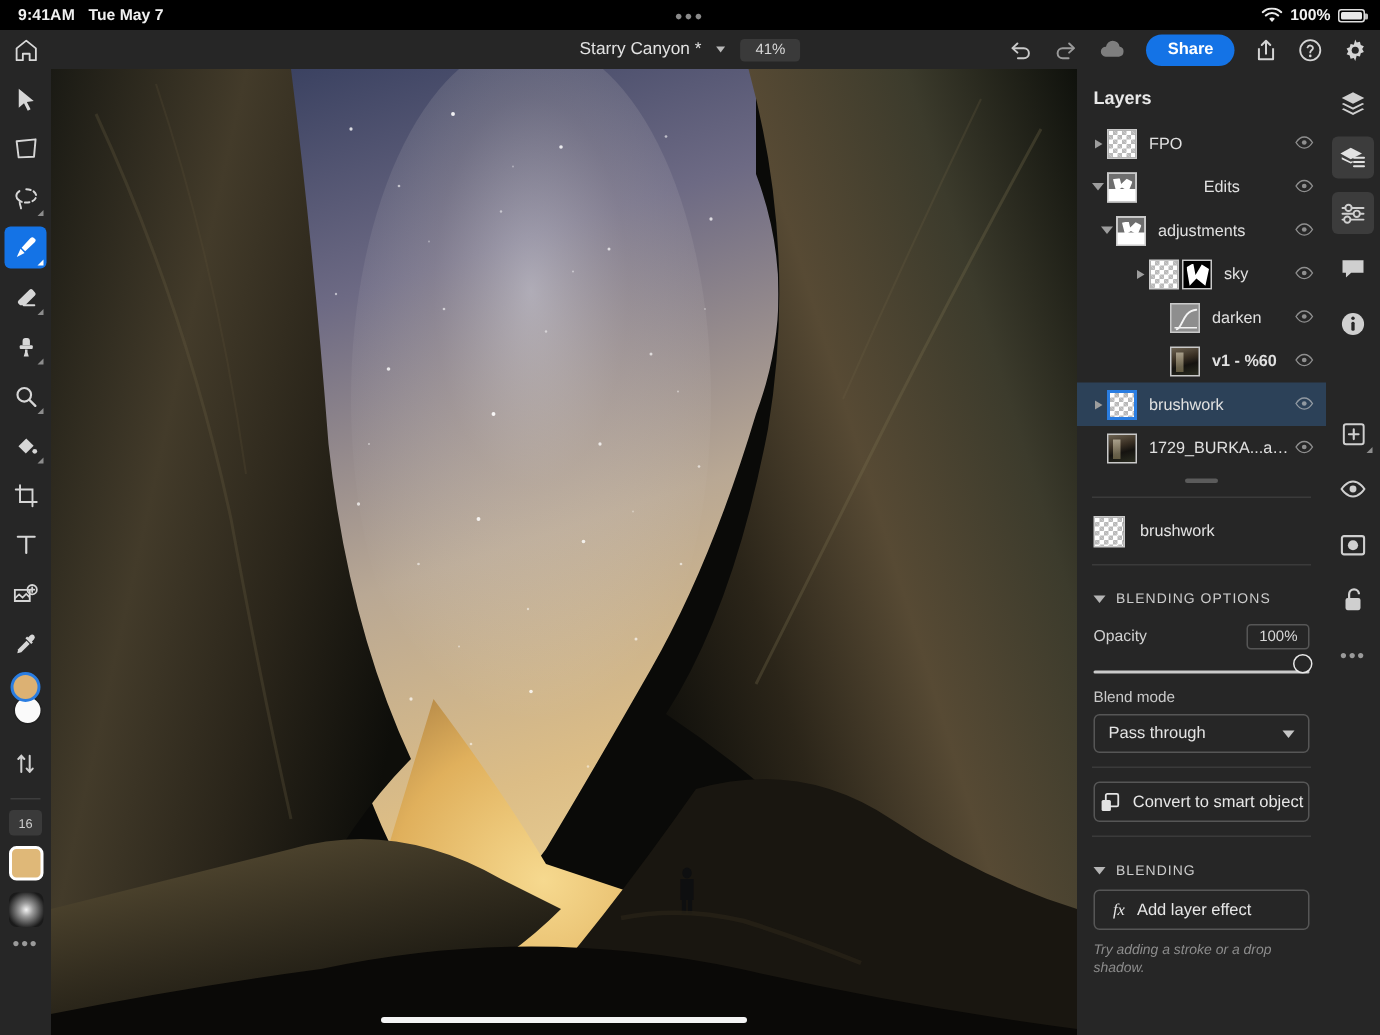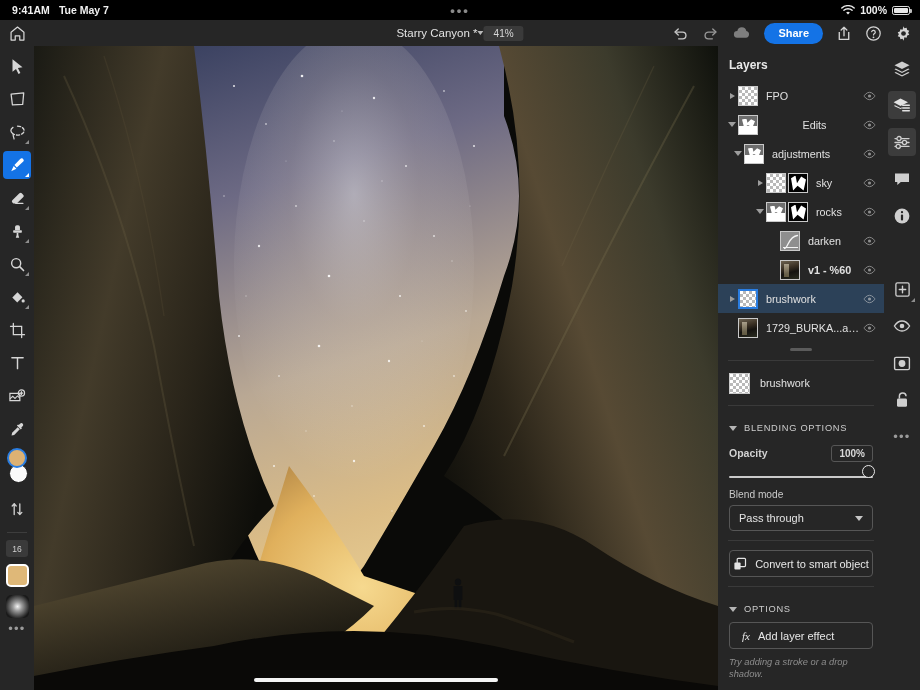--- a/index.html
+++ b/index.html
@@ -32,21 +32,21 @@
               background:#bdbdbd;border-radius:0 1px 1px 0;}
 
   
   .topbar {
     position:absolute; top:20px; left:0; width:920px; height:26px;
     background:#262626; display:flex; align-items:center;
   }
   .tb-home { margin-left:9px; display:flex; align-items:center; }
   .doc-center {
     position:absolute; left:50%; transform:translateX(-50%);
-    display:flex; align-items:center; 
+    display:flex; align-items:center; gap:10px;
   }
   .doc-title { font-size:11.5px; color:#e2e2e2; }
   .caret-sm { width:0;height:0;border-left:3.5px solid transparent;
               border-right:3.5px solid transparent;border-top:4px solid #b9b9b9; }
   .zoom-pill {
     background:#3a3a3a; border-radius:3px; padding:2px 10px;
     font-size:10px; color:#d8d8d8; min-width:40px; text-align:center;
   }
   .tb-right { position:absolute; right:8px; display:flex; align-items:center; gap:13px; }
   .share-btn {
@@ -173,21 +173,21 @@
   .prop-layer .th { width:21px;height:21px; }
   .prop-name { font-size:10.8px; color:#e2e2e2; margin-left:10px; }
 
   .sec-head {
     display:flex; align-items:center; gap:7px; padding:0 11px; height:26px; cursor:pointer;
   }
   .sec-head .chev { width:0;height:0;border-left:4px solid transparent;
     border-right:4px solid transparent;border-top:5px solid #b5b5b5; }
   .sec-label { font-size:9.3px; letter-spacing:.7px; color:#cdcdcd; }
 
-  .opac-row { display:flex; align-items:center; padding:0 11px; height:24px;font-weight:bold; }
+  .opac-row { display:flex; align-items:center; padding:0 11px; height:24px; }
   .opac-label { font-size:10.5px; color:#d2d2d2; }
   .opac-val {
     margin-left:auto; border:1px solid #565656; border-radius:3px;
     font-size:10px; color:#d8d8d8; padding:2px 7px; min-width:38px; text-align:center;
   }
   .slider-wrap { padding:5px 11px 0; position:relative; height:20px; }
   .slider-track { height:1.6px; background:#cacaca; border-radius:2px; margin-top:6px; }
   .slider-knob {
     position:absolute; right:9px; top:0px; width:13px; height:13px;
     border-radius:50%; border:1.6px solid #e8e8e8; background:#262626; cursor:pointer;
@@ -587,34 +587,20 @@
           <span class="thumbs">
             <span class="th"></span>
             <span class="th mask"></span>
           </span>
           <span class="layer-name">sky</span>
           <span class="eye"><svg width="13" height="10" viewBox="0 0 14 10">
               <path d="M7 1C3.6 1 1.1 5 1.1 5S3.6 9 7 9s5.9-4 5.9-4S10.4 1 7 1z" fill="none" stroke="#cfcfcf" stroke-width="1"></path>
               <circle cx="7" cy="5" r="1.7" fill="#cfcfcf"></circle>
             </svg></span>
         </div>
-        <div class="layer-row" style="padding-left: 36px;">
-          <span class="tri open">
-            <i></i>
-          </span>
-          <span class="thumbs">
-            <span class="th edits"></span>
-            <span class="th mask"></span>
-          </span>
-          <span class="layer-name">rocks</span>
-          <span class="eye"><svg width="13" height="10" viewBox="0 0 14 10">
-              <path d="M7 1C3.6 1 1.1 5 1.1 5S3.6 9 7 9s5.9-4 5.9-4S10.4 1 7 1z" fill="none" stroke="#cfcfcf" stroke-width="1"></path>
-              <circle cx="7" cy="5" r="1.7" fill="#cfcfcf"></circle>
-            </svg></span>
-        </div>
         <div class="layer-row" style="padding-left: 50px;">
           <span class="tri"></span>
           <span class="thumbs">
             <span class="th curve">
               <span><svg width="16" height="16" viewBox="0 0 16 16">
                   <path d="M1.5 14.5C5 14.5 5.5 2 14.5 1.5" fill="none" stroke="#f4f4f4" stroke-width="1.3" stroke-linecap="round"></path>
                 </svg></span>
             </span>
           </span>
           <span class="layer-name">darken</span>
@@ -699,21 +685,21 @@
             <rect x="1.4" y="5.4" width="6.2" height="7.2" rx="1" fill="#e4e4e4"></rect>
           </svg>
       </span>
       <span>Convert to smart object</span>
     </div>
 
     <div class="divider"></div>
 
     <div class="sec-head">
       <span class="chev"></span>
-      <span class="sec-label">OPTIONS</span>
+      <span class="sec-label">BLENDING</span>
     </div>
 
     <div class="btn-wide" style="justify-content:flex-start;padding-left:12px;">
       <span class="fx-glyph">fx</span>
       <span>Add layer effect</span>
     </div>
     <div class="hint">Try adding a stroke or a drop shadow.</div>
   </div>
 
   <div class="rightrail">

